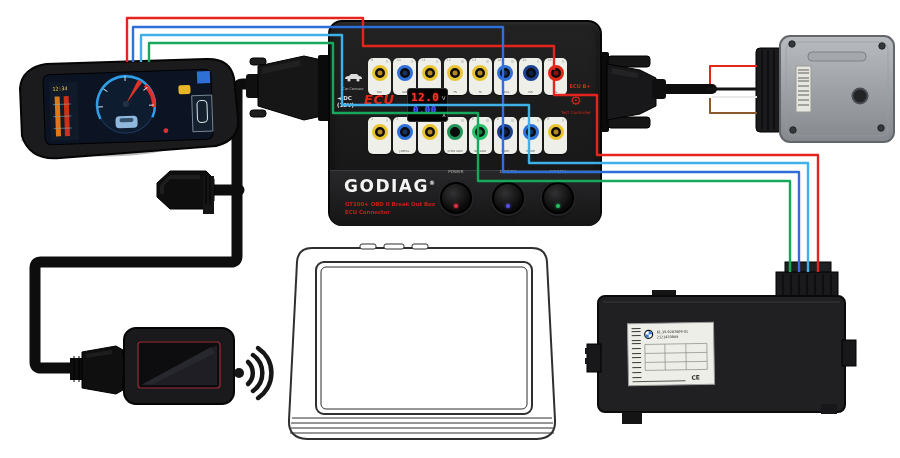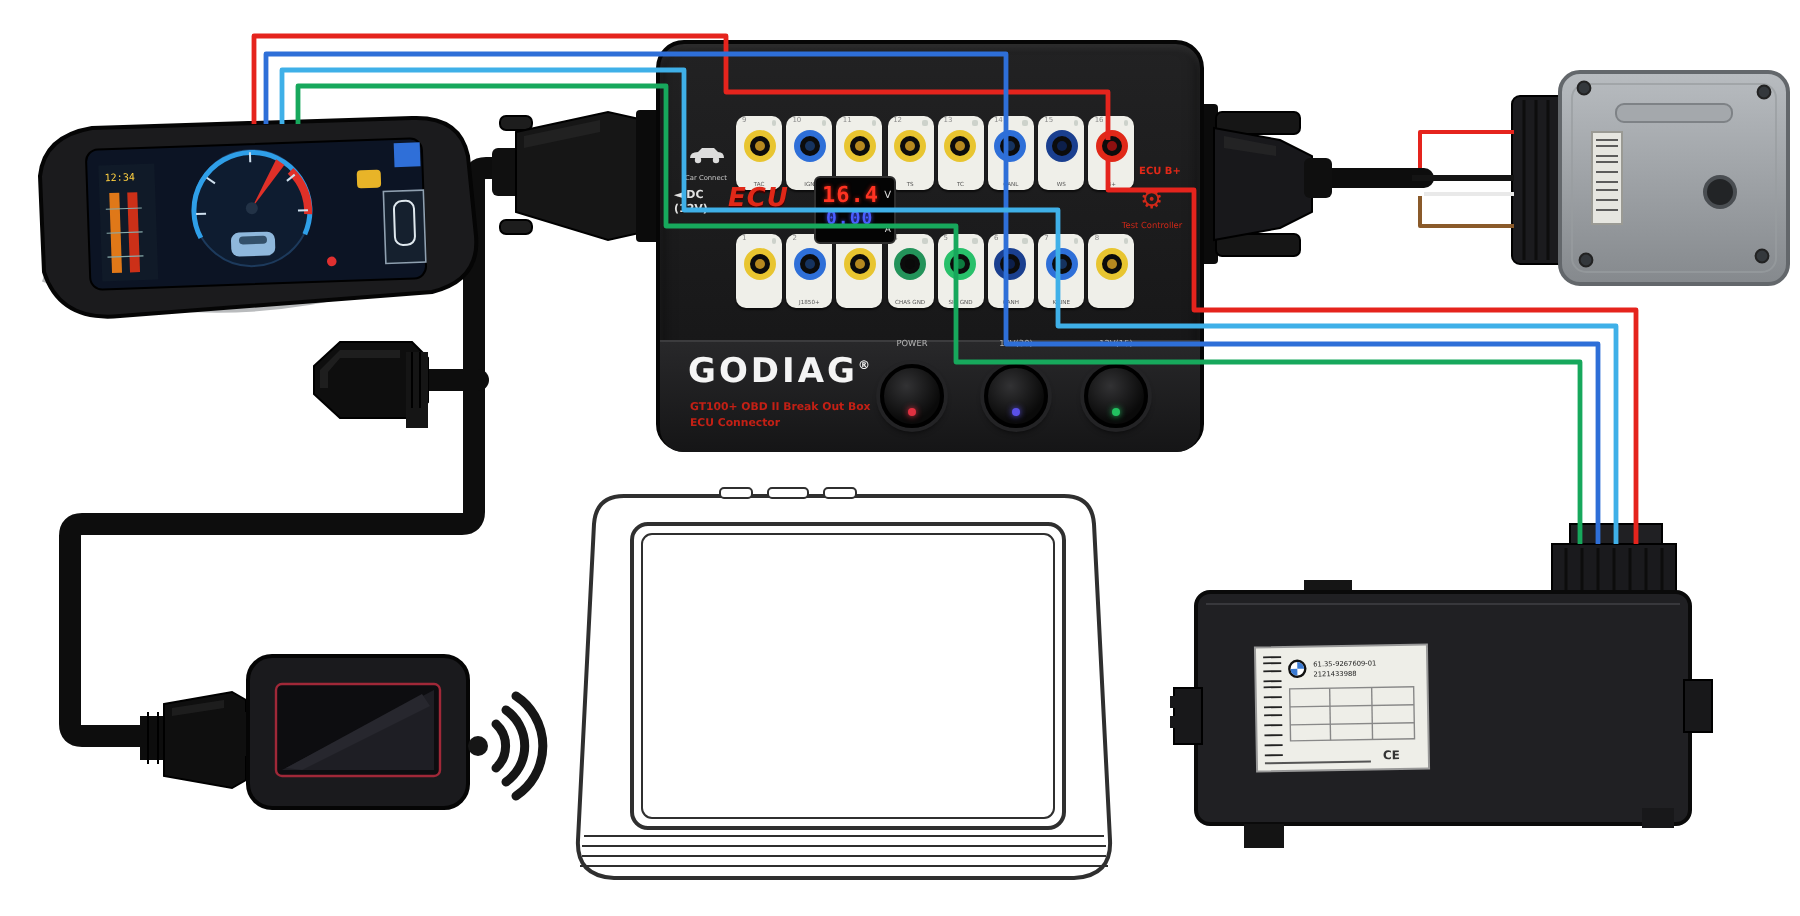--- a/index.html
+++ b/index.html
@@ -309,21 +309,21 @@
           <span class="led"></span>
           <span class="jack" style="border: 3.5px solid rgb(232, 197, 48);">
             <span class="dot" style="background: rgb(181, 136, 32);"></span>
           </span>
           <span class="lbl"></span>
         </div>
       </div>
 
     <div class="ecu-big">ECU</div>
     <div class="disp">
-      <div class="v">16.4</div>
+      <div class="v">12.0</div>
       <div class="vu">V</div>
       <div class="a">0.00</div>
       <div class="au">A</div>
     </div>
     <div class="ecub">ECU B+</div>
     <div class="gear">⚙</div>
     <div class="tc">Test Controller</div>
 
     <div class="band"></div>
     <div class="logo"><span>GODIAG</span><sup>®</sup></div>

